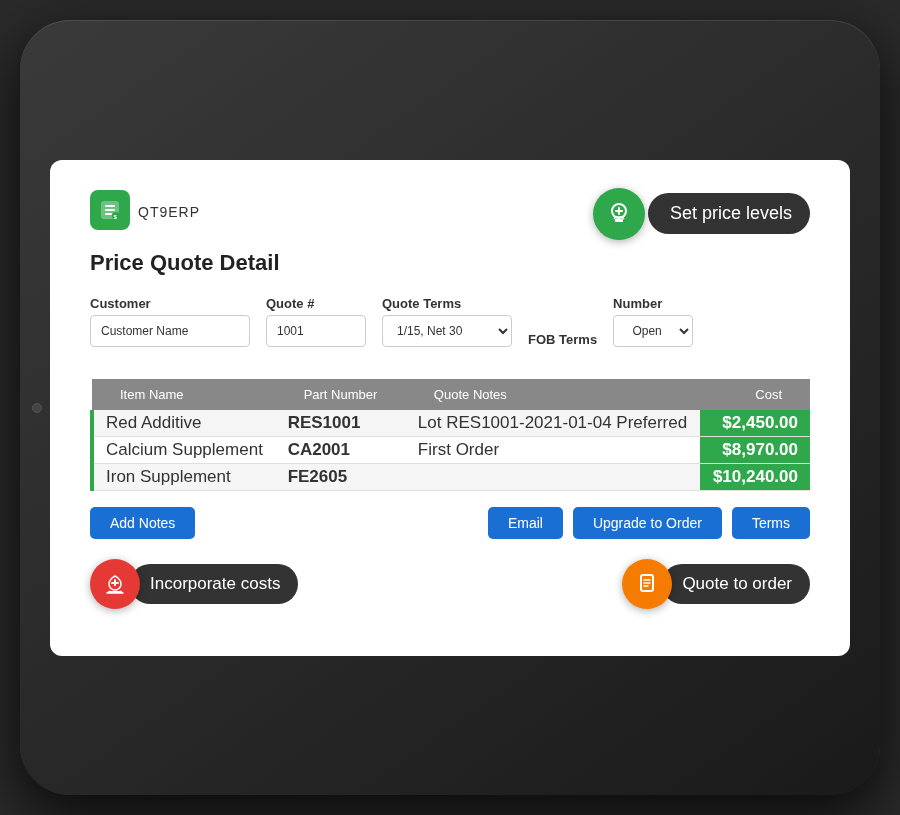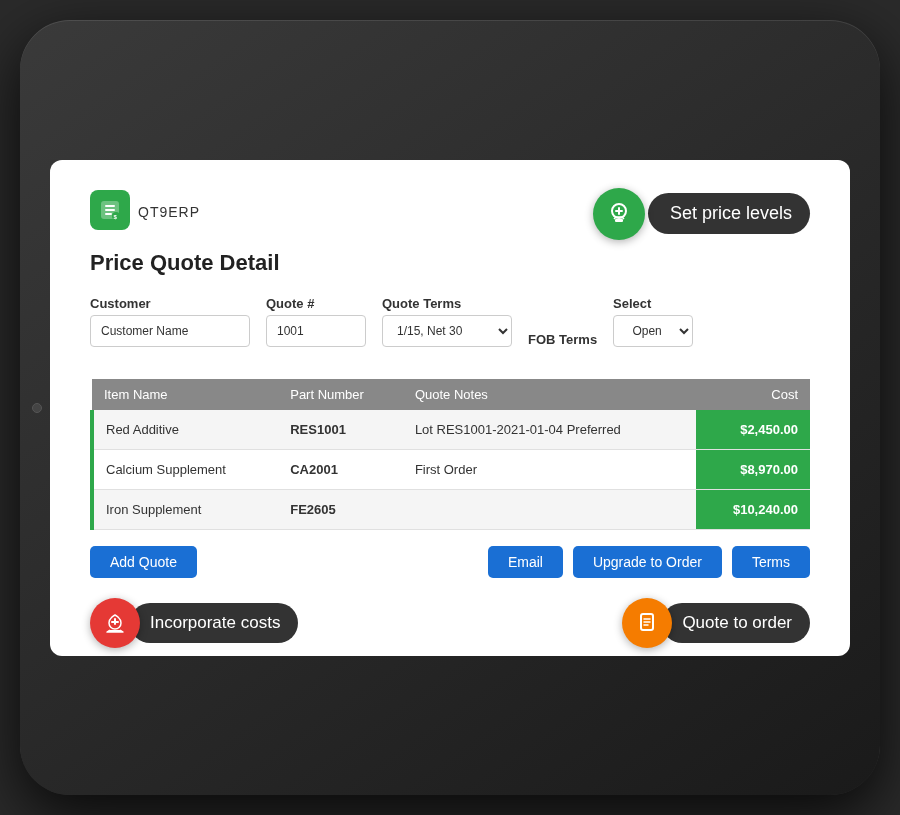--- a/index.html
+++ b/index.html
@@ -172,21 +172,21 @@
       border-collapse: collapse;
       margin-bottom: 16px;
     }
 
     .quote-table thead tr {
       background: #888;
       color: white;
     }
 
     .quote-table thead th {
-      padding: 8px 12px;
+      padding: 8px 28px;
       text-align: left;
       font-size: 13px;
       font-weight: 500;
     }
 
     .quote-table thead th.cost-col {
       text-align: right;
     }
 
     .quote-table tbody tr {
@@ -195,22 +195,22 @@
 
     .quote-table tbody tr:nth-child(odd) {
       background: #f5f5f5;
     }
 
     .quote-table tbody tr:nth-child(even) {
       background: #ffffff;
     }
 
     .quote-table tbody td {
-      padding: 12px 12px;
-      font-size: 13px;
+      padding: 3px 12px;
+      font-size: 17px;
       color: #333;
     }
 
     .quote-table tbody td.item-name {
       border-left: 4px solid #2ea84a;
     }
 
     .quote-table tbody td.part-number {
       font-weight: bold;
     }
@@ -356,21 +356,21 @@
           <select>
             <option>1/15, Net 30</option>
             <option>Net 30</option>
             <option>Net 60</option>
           </select>
         </div>
         <div class="form-group fob-terms">
           <label>FOB Terms</label>
         </div>
         <div class="form-group status">
-          <label>Select</label>
+          <label>Number</label>
           <select>
             <option>Open</option>
             <option>Closed</option>
             <option>Pending</option>
           </select>
         </div>
       </div>
 
       <table class="quote-table">
         <thead>
@@ -397,21 +397,21 @@
             <tr>
               <td class="item-name">Iron Supplement</td>
               <td class="part-number">FE2605</td>
               <td></td>
               <td class="cost-value">$10,240.00</td>
             </tr>
           </tbody>
       </table>
 
       <div class="action-row">
-        <button class="btn btn-add">Add Quote</button>
+        <button class="btn btn-add">Add Notes</button>
         <div class="right-btns">
           <button class="btn btn-blue">Email</button>
           <button class="btn btn-blue">Upgrade to Order</button>
           <button class="btn btn-blue">Terms</button>
         </div>
       </div>
 
       <div class="bottom-tooltips">
         <div class="tooltip-incorporate">
           <div class="tooltip-icon-red">

